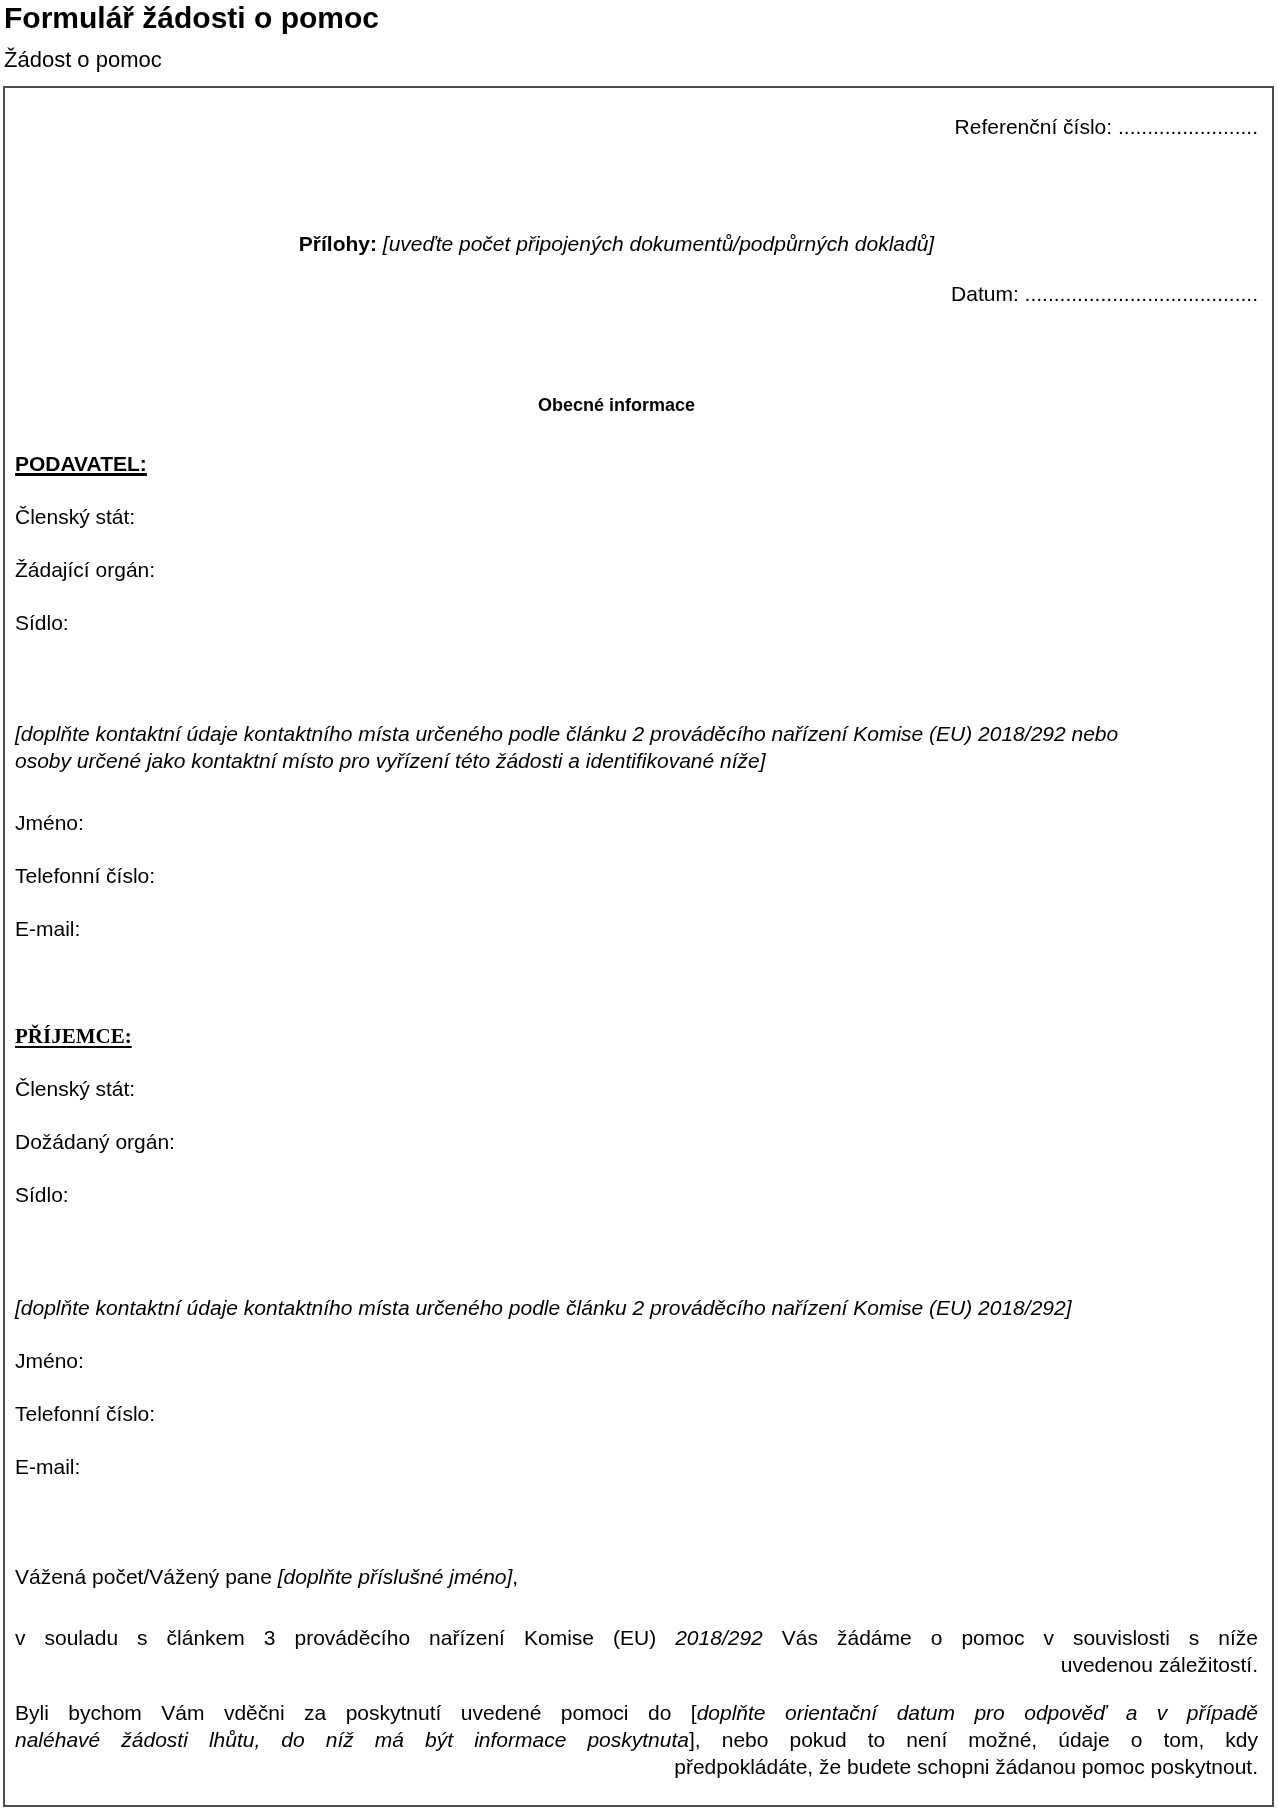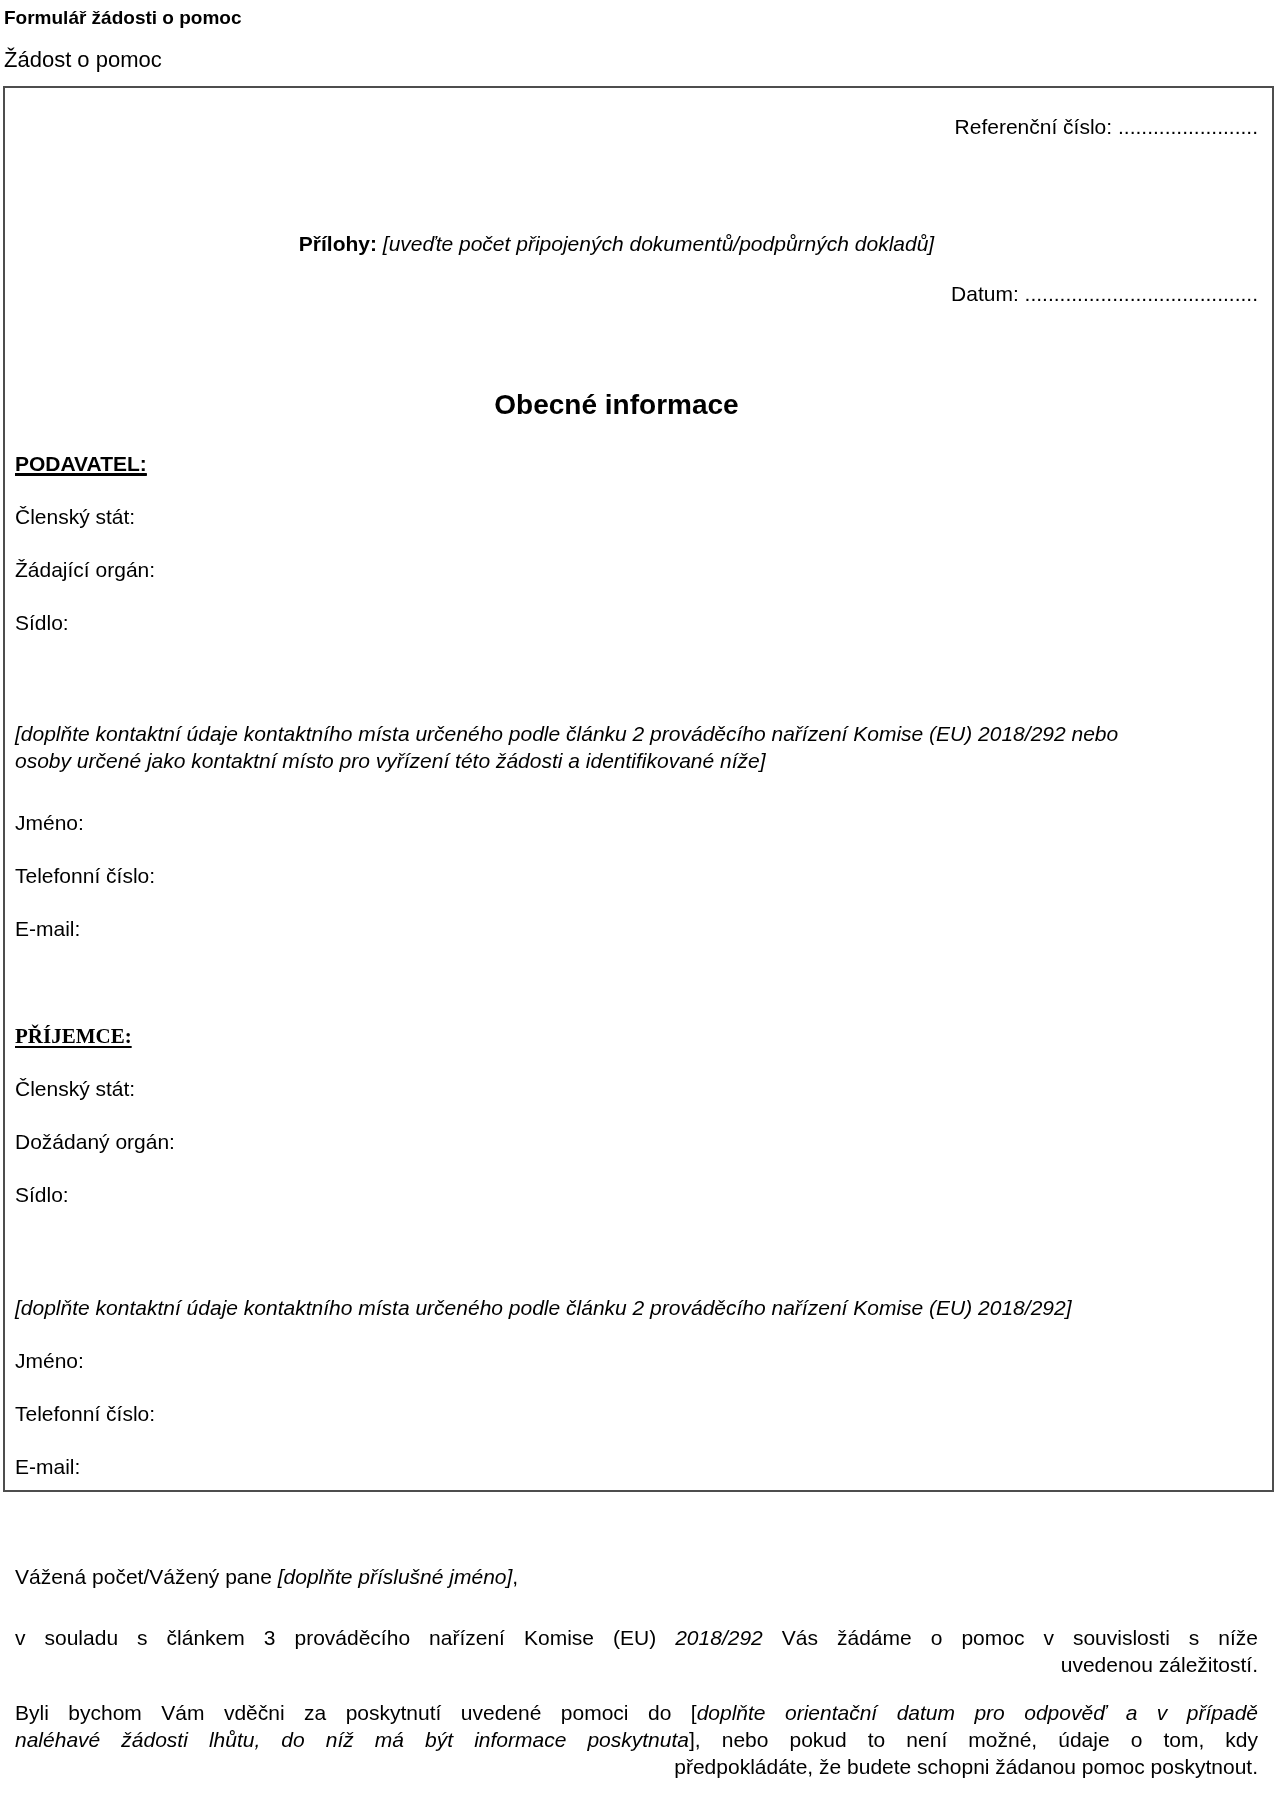--- a/index.html
+++ b/index.html
@@ -4,40 +4,40 @@
 <style>
   html, body { margin: 0; padding: 0; }
   body {
     width: 1278px; height: 1811px;
     background: #ffffff; color: #000000;
     font-family: "Liberation Sans", sans-serif;
     font-size: 21px;
     overflow: hidden;
   }
   .doc-title {
-    font-size: 19px; font-weight: bold;
+    font-size: 30px; font-weight: bold;
     margin: 4px 0 16px 4px; line-height: 27px;
   }
   .doc-subtitle {
     font-size: 22px; margin: 13px 0 0 4px; line-height: 26px;
   }
   .form-box {
     box-sizing: border-box;
     margin: 13px 4px 0 3px;
-    width: 1271px; height: 1406px;
+    width: 1271px; height: 1721px;
     border: 2px solid #4d4d4d;
     padding: 26px 14px 24px 10px;
   }
   .fline { line-height: 26px; margin: 27px 0 0 0; }
   .right { text-align: right; }
   .centered { text-align: center; margin-right: 40px; }
   .b { font-weight: bold; }
   .it { font-style: italic; }
   .sec-head { font-weight: bold; text-decoration: underline; text-underline-offset: 3px; }
-  .sec-title { font-weight: bold; font-size: 28px; }
+  .sec-title { font-weight: bold; font-size: 18px; }
   .note { font-style: italic; line-height: 27px; }
   .para { line-height: 27px; }
   .jline { text-align: justify; text-align-last: justify; }
   .jline-last { text-align: right; }
   #ref-line   { margin-top: 0; }
   #date-line  { margin-top: 24px; }
   #attach-line{ margin-top: 91px; }
   #general-info { margin-top: 85px; }
   #applicant-heading { margin-top: 33px; text-decoration: underline; }
   #applicant-note { margin-top: 84px; }

